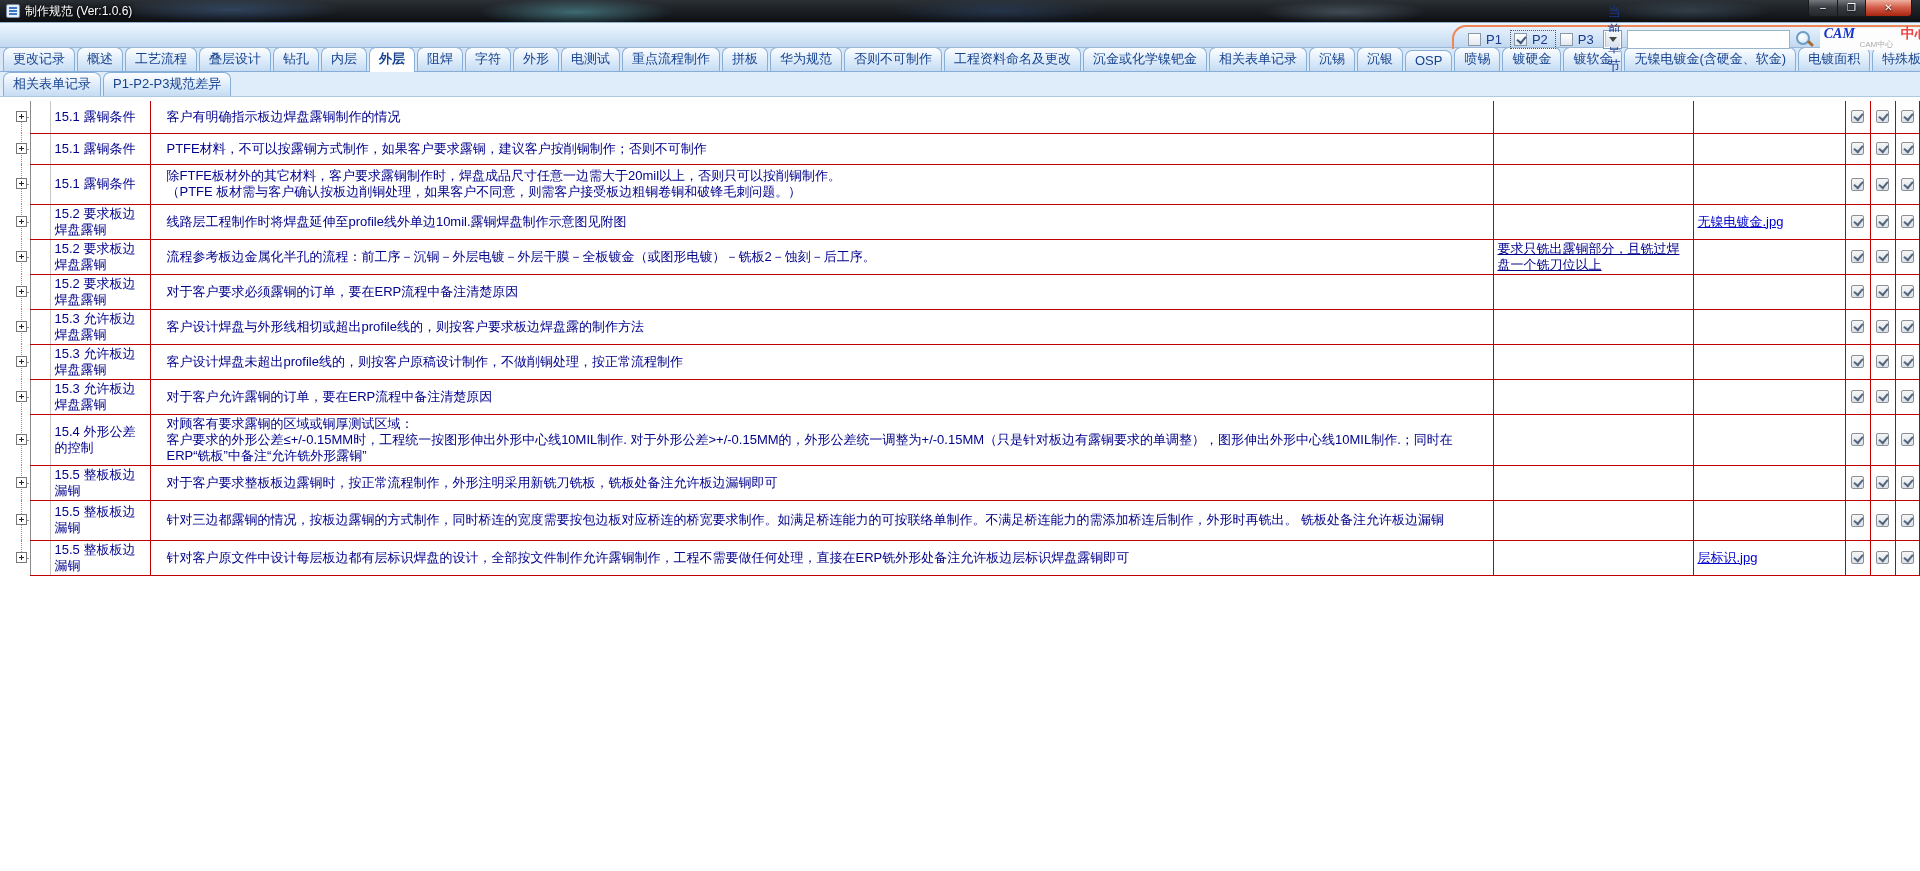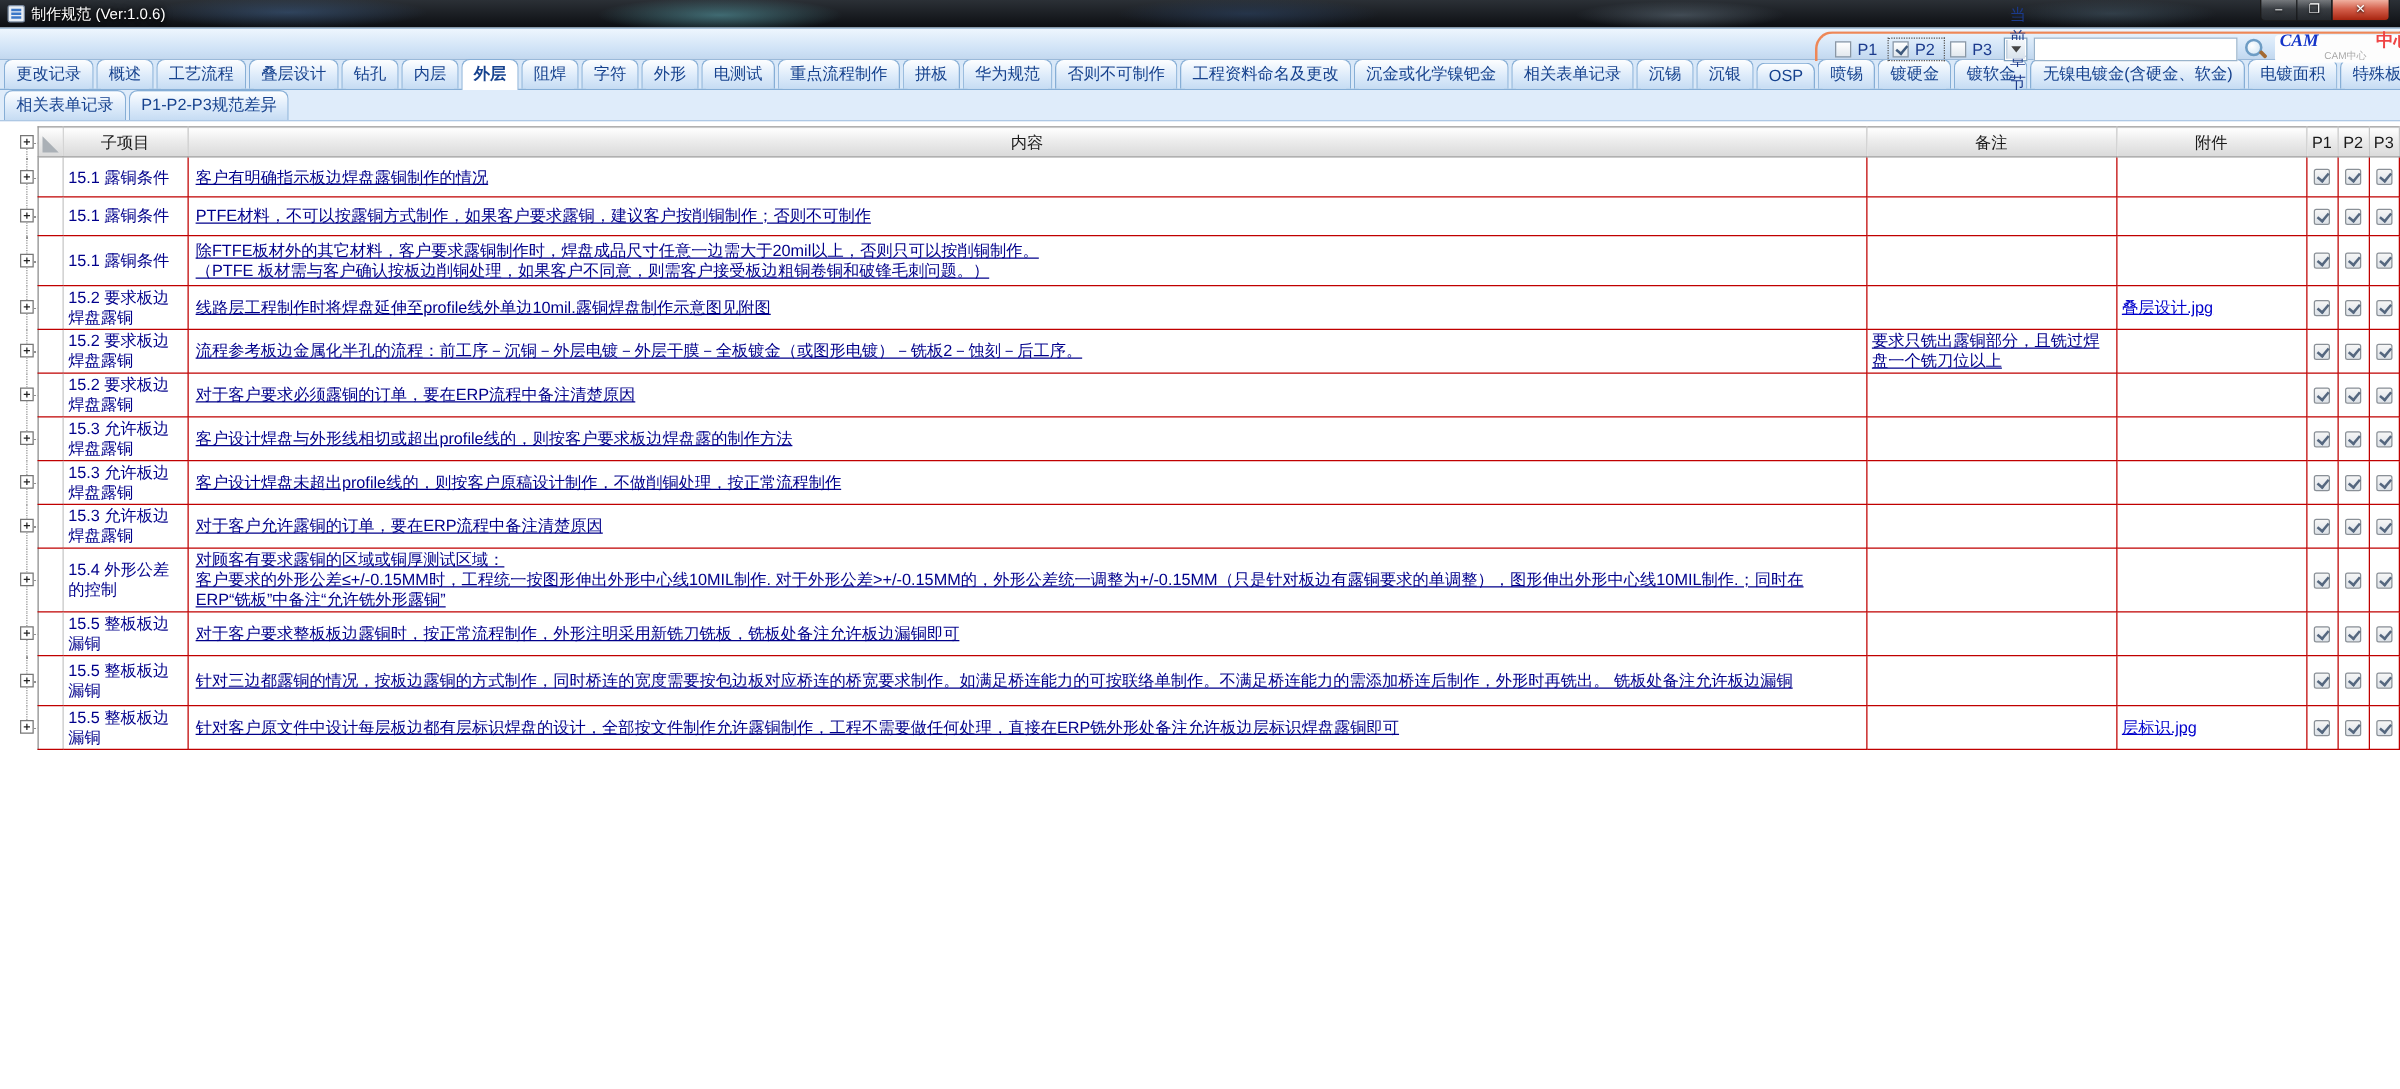--- a/index.html
+++ b/index.html
@@ -98,21 +98,21 @@
   .grid th { background:linear-gradient(#ffffff, #ececec 45%, #d9d9d9);
     border-right:1px solid #c6c6c6; border-bottom:1px solid #979797; border-top:1px solid #979797;
     color:#1a1a1a; font-weight:normal; text-align:center; }
   th.corner { position:relative; border-left:1px solid #979797; }
   th.corner::after { content:""; position:absolute; left:3px; bottom:3px;
     border-bottom:13px solid #aab0b6; border-right:13px solid transparent; }
 
   .grid td.bcell { border-right:1px solid #c00000; border-bottom:1px solid #c00000; color:#00008b; }
   td.ind { border-left:1px solid #8a8a8a; border-right:1px solid #c6c6c6 !important; background:#fff; }
   td.item { padding:1px 14px 1px 4px; vertical-align:middle;margin-top:18px; }
-  td.cont { padding:1px 6px; white-space:pre-wrap;text-decoration:underline; }
+  td.cont { padding:1px 16px; white-space:pre-wrap; }
   td.note { padding:1px 4px; vertical-align:middle; }
   .notetext { text-decoration:underline;text-align:right; }
   td.att { padding:1px 4px; }
   a.flink { color:#0000cc; text-decoration:underline; cursor:pointer; font-size:13px; }
   td.pcell { text-align:center; }
   .cb { width:13px; height:13px; border:1px solid #8a9097; border-radius:2px; margin:0 auto;
     background:linear-gradient(#f6f6f6, #dde2e8); position:relative; }
   .cb.on::after { content:""; position:absolute; left:2px; top:2px; width:7px; height:4px;
     border-left:2px solid #55677f; border-bottom:2px solid #55677f; transform:rotate(-50deg); }
 
@@ -201,35 +201,20 @@
         <col class="c-ind">
         <col class="c-item">
         <col class="c-cont">
     <col class="c-note">
         <col class="c-att">
         <col class="c-p">
         <col class="c-p">
         <col class="c-p3">
   </colgroup>
   <tbody>
-        <tr class="hdr">
-    <td class="treecol">
-            <div class="vline"></div>
-            <div class="pbox"></div>
-            <div class="hstub"></div>
-          </td>
-    <th class="corner"></th>
-    <th>子项目</th>
-    <th>内容</th>
-    <th>备注</th>
-    <th>附件</th>
-    <th>P1</th>
-    <th>P2</th>
-    <th>P3</th>
-  </tr>
 
   <tr class="r1">
     <td class="treecol">
             <div class="vline"></div>
             <div class="pbox"></div>
             <div class="hstub"></div>
           </td>
     <td class="ind bcell"></td>
     <td class="item bcell">15.1 露铜条件</td>
     <td class="cont bcell">客户有明确指示板边焊盘露铜制作的情况</td>
@@ -294,21 +279,21 @@
   <tr class="r4">
     <td class="treecol">
             <div class="vline"></div>
             <div class="pbox"></div>
             <div class="hstub"></div>
           </td>
     <td class="ind bcell"></td>
     <td class="item bcell">15.2 要求板边焊盘露铜</td>
     <td class="cont bcell">线路层工程制作时将焊盘延伸至profile线外单边10mil.露铜焊盘制作示意图见附图</td>
     <td class="note bcell"><span class="notetext"></span></td>
-    <td class="att bcell"><a class="flink">叠层设计.jpg</a></td>
+    <td class="att bcell"><a class="flink">无镍电镀金.jpg</a></td>
     <td class="pcell bcell">
             <div class="cb on"></div>
           </td>
     <td class="pcell bcell">
             <div class="cb on"></div>
           </td>
     <td class="pcell bcell">
             <div class="cb on"></div>
           </td>
   </tr>

